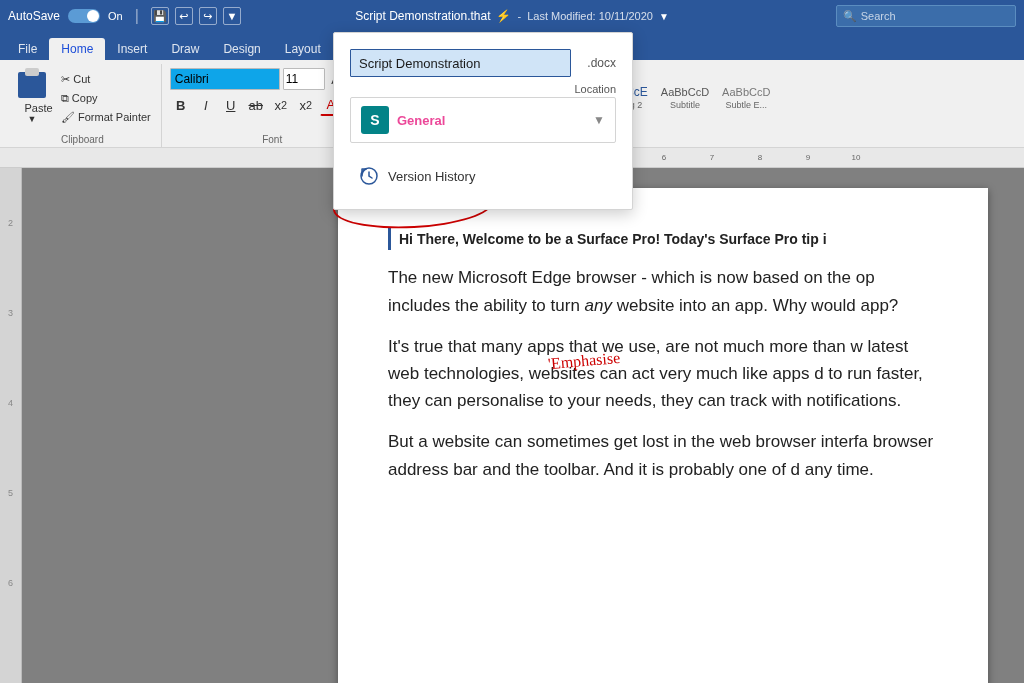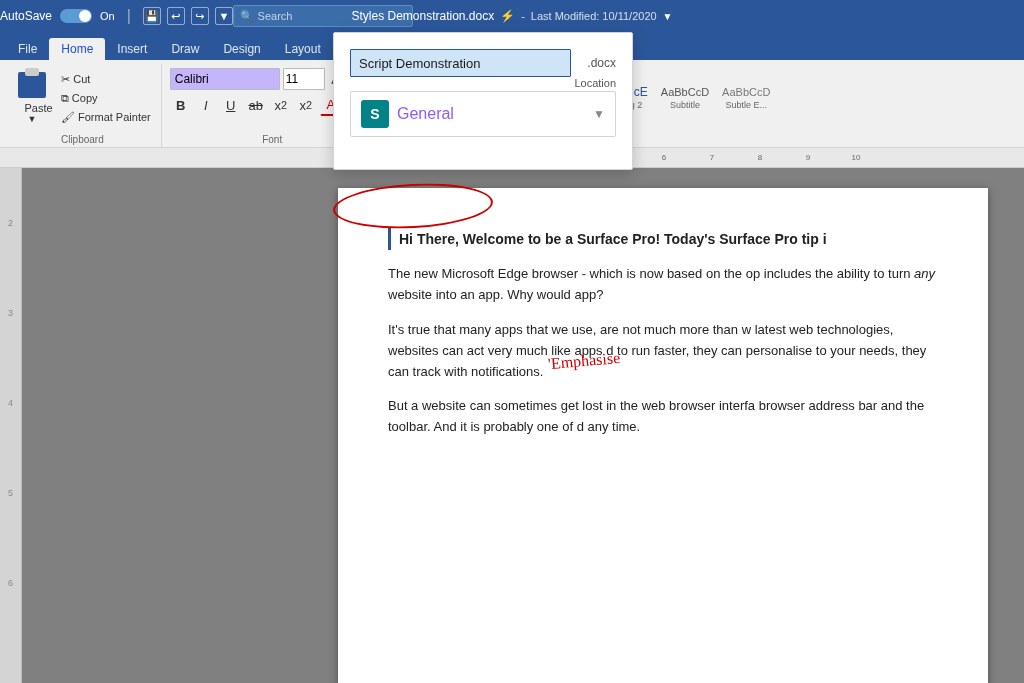--- a/index.html
+++ b/index.html
@@ -4,23 +4,24 @@
   <style>
     * { margin: 0; padding: 0; box-sizing: border-box; }
     body { font-family: 'Segoe UI', Arial, sans-serif; background: #f0f0f0; width: 1024px; height: 683px; overflow: hidden; position: relative; }
 
     
     .title-bar {
       background: #2b579a;
       height: 32px;
       display: flex;
       align-items: center;
-      justify-content: flex-start;
-      padding: 0 0;
+      justify-content: space-between;
+      padding: 0 8px;
       color: white;
+      gap: 22px;
     }
     .title-bar-left {
       display: flex;
       align-items: center;
       gap: 8px;
     }
     .toggle-switch {
       width: 32px; height: 14px;
       background: #5b9bd5;
       border-radius: 7px;
@@ -182,21 +183,21 @@
       display: flex;
       align-items: center;
       gap: 3px;
     }
 
     
     .font-select {
       width: 110px;
       height: 22px;
       border: 1px solid #bbb;
-      background: #c4b5fd;
+      background: #0ea5e9;
       font-size: 12px;
       padding: 0 4px;
       border-radius: 1px;
     }
     .size-select {
       width: 42px;
       height: 22px;
       border: 1px solid #bbb;
       background: white;
       font-size: 12px;
@@ -306,21 +307,21 @@
       min-height: 500px;
       padding: 40px 50px;
       box-shadow: 0 2px 8px rgba(0,0,0,0.4);
       font-size: 13px;
       line-height: 1.6;
       color: #222;
       position: relative;
     }
     .doc-para {
       margin-bottom: 14px;
-      font-size: 13px;
+      font-size: 17px;
       line-height: 1.6;
     }
     .doc-para em { font-style: italic; }
 
     
     .annotation {
       position: absolute;
       font-family: 'Segoe Script', cursive;
       color: #cc0000;
       font-size: 16px;
@@ -344,21 +345,21 @@
     .dropdown-panel .field-label {
       font-size: 11px;
       color: #555;
       margin-bottom: 6px;
       font-weight: 400;
     }
     .file-name-row {
       display: flex;
       align-items: center;
       gap: 16px;
-      margin-bottom: 0;
+      margin-bottom: 6px;
     }
     .file-name-input {
       flex: 1;
       height: 28px;
       border: 1px solid #2b579a;
       background: #d0e4f7;
       padding: 0 8px;
       font-size: 13px;
       color: #1a1a1a;
       outline: none;
@@ -396,23 +397,23 @@
       background: #038387;
       border-radius: 3px;
       display: flex;
       align-items: center;
       justify-content: center;
       color: white;
       font-size: 14px;
       font-weight: bold;
     }
     .location-text {
-      font-size: 16px;
-      font-weight: 400;
-      color: #8b5cf6;
+      font-size: 13px;
+      font-weight: 700;
+      color: #ec4899;
     }
     .location-subtext {
       font-size: 10px;
       color: #777;
     }
     .location-chevron {
       color: #888;
       font-size: 12px;
     }
     .version-history-btn {
@@ -460,21 +461,21 @@
     <span style="font-size:11px;">On</span>
     <span style="color:rgba(255,255,255,0.5);margin:0 4px;">|</span>
     <div class="title-bar-icons">
       <div class="tb-icon" title="Save">💾</div>
       <div class="tb-icon" title="Undo">↩</div>
       <div class="tb-icon" title="Redo">↪</div>
       <div class="tb-icon">▼</div>
     </div>
   </div>
   <div class="title-center">
-    <span class="doc-title">Styles Demonstration.docx</span>
+    <span class="doc-title">Script Demonstration.that</span>
     <span>⚡</span>
     <span style="font-size:11px;color:rgba(255,255,255,0.8);">- </span>
     <span style="font-size:11px;color:rgba(255,255,255,0.8);">Last Modified: 10/11/2020</span>
     <span style="font-size:10px;">▼</span>
   </div>
   <div class="title-right">
     <div class="search-box">
       <span>🔍</span>
       <span>Search</span>
     </div>
@@ -622,15 +623,26 @@
   <div class="location-row">
     <div class="location-left">
       <div class="sharepoint-icon">S</div>
       <div>
         <div class="location-text">General</div>
       </div>
     </div>
     <span class="location-chevron">▼</span>
   </div>
 
+  <div class="version-history-btn">
+    <div class="version-icon">
+      <svg width="20" height="20" viewBox="0 0 20 20" fill="none" xmlns="http://www.w3.org/2000/svg">
+        <circle cx="10" cy="10" r="8" stroke="#2b579a" stroke-width="1.5" fill="none"></circle>
+        <path d="M10 6v4l3 2" stroke="#2b579a" stroke-width="1.5" stroke-linecap="round"></path>
+        <path d="M3 10 Q3 5 7 3" stroke="#2b579a" stroke-width="1.5" stroke-linecap="round" fill="none"></path>
+        <polyline points="3,7 3,3 7,3" stroke="#2b579a" stroke-width="1.5" fill="none" stroke-linecap="round" stroke-linejoin="round"></polyline>
+      </svg>
+    </div>
+    <span class="version-text">Version History</span>
+  </div>
 </div>
 
 <div class="red-circle"></div>
 
 </body></html>

